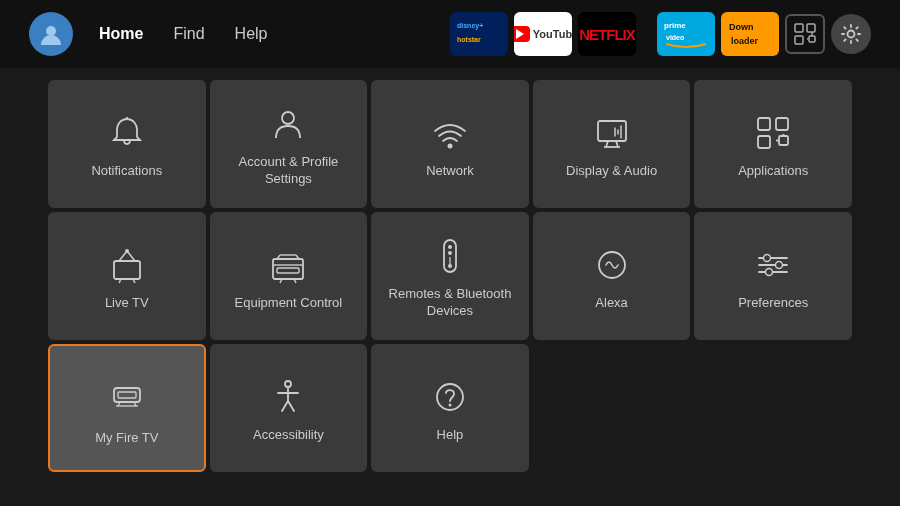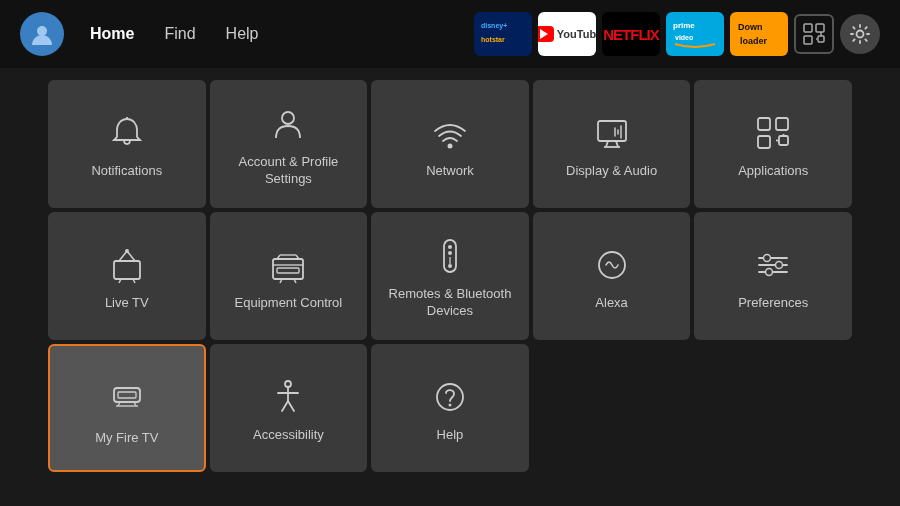--- a/index.html
+++ b/index.html
@@ -11,21 +11,21 @@
       overflow: hidden;
       color: white;
     }
 
     
     .topbar {
       display: flex;
       align-items: center;
       background: #111;
       height: 68px;
-      padding: 0 20px;
+      padding: 0 29px;
       gap: 10px;
     }
     .avatar {
       width: 44px; height: 44px;
       border-radius: 50%;
       background: #3a7fc1;
       display: flex; align-items: center; justify-content: center;
       font-size: 22px;
       flex-shrink: 0;
     }
@@ -57,21 +57,21 @@
       border-radius: 6px;
       overflow: hidden;
       display: flex; align-items: center; justify-content: center;
       font-size: 10px;
       font-weight: bold;
       flex-shrink: 0;
     }
     .app-disney { background: #001f5b; color: #5af; font-size: 8px; }
     .app-sony { background: #1a3060; color: #7af; font-size: 8px; }
     .app-netflix { background: #000; color: #e50914; font-size: 14px; font-weight: 900; }
-    .app-prime { background: #00a8e0; color: white; font-size: 8px; font-weight: 700; }
+    .app-prime { background: #00a8e0; color: white; font-size: 8px; font-weight: 700; margin-left: 15px; }
     .app-downloader { background: #f90; color: #111; font-size: 8px; }
     .app-grid-icon {
       width: 40px; height: 40px;
       border: 2px solid #555;
       border-radius: 6px;
       display: flex; align-items: center; justify-content: center;
     }
     .app-settings-icon {
       width: 40px; height: 40px;
       background: #444;

